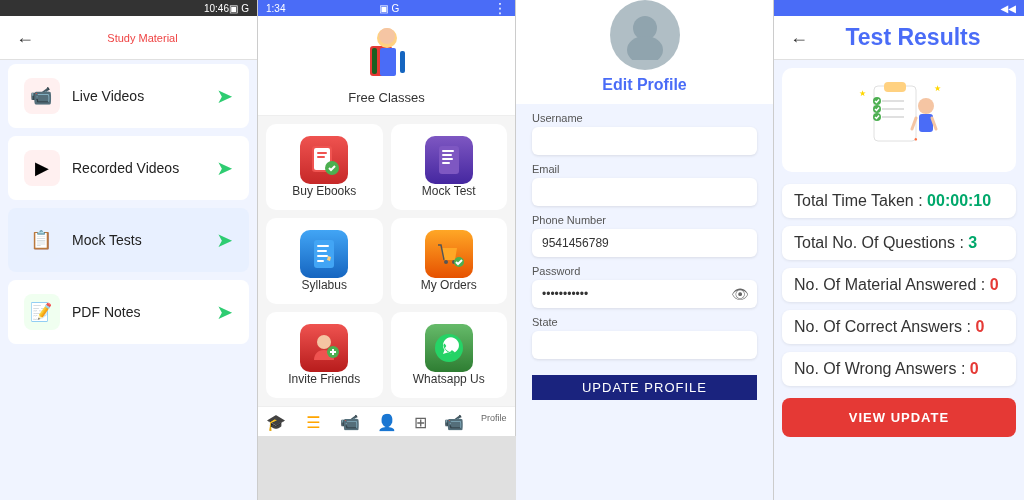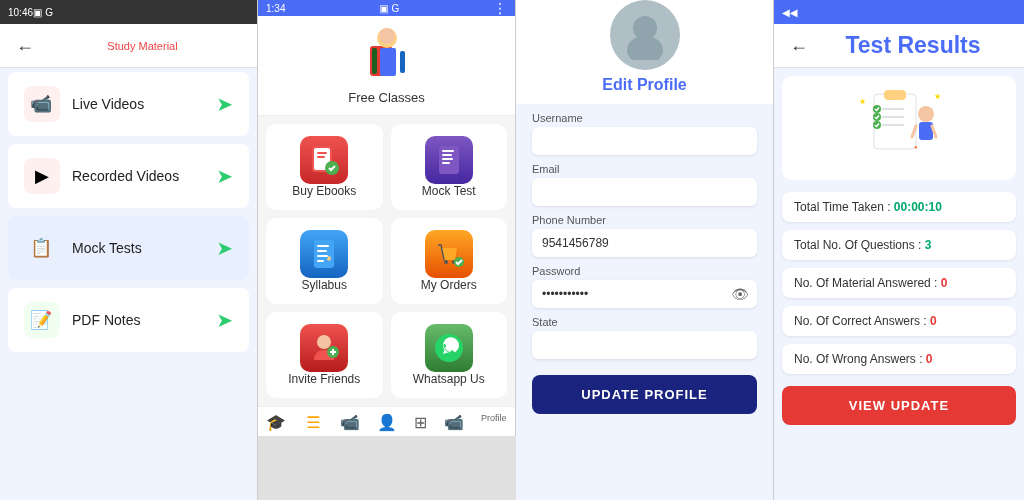--- a/index.html
+++ b/index.html
@@ -40,23 +40,23 @@
       color: #ef4444;
       font-size: 11px;
       font-weight: 400;
       flex: 1;
       text-align: center;
     }
     .status-bar {
       background: #333;
       color: #fff;
       font-size: 10px;
-      padding: 12px 8px;
-      display: flex;
-      justify-content: flex-start;
+      padding: 4px 8px;
+      display: flex;
+      justify-content: flex-end;
       height: 16px;
       align-items: center;
     }
     .menu-item {
       display: flex;
       align-items: center;
       padding: 14px 16px;
       background: #fff;
       margin: 4px 8px;
       border-radius: 8px;
@@ -241,24 +241,24 @@
       top: 50%;
       transform: translateY(-50%);
       color: #666;
       font-size: 14px;
       cursor: pointer;
     }
     .update-btn {
       background: #1a237e;
       color: #fff;
       border: none;
-      border-radius: 8px;
-      padding: 12px;
+      border-radius: 0;
+      padding: 5px;
       font-size: 13px;
-      font-weight: 700;
+      font-weight: 400;
       width: 100%;
       margin-top: 8px;
       cursor: pointer;
       letter-spacing: 1px;
     }
 
     
     .panel4 {
       width: 250px;
       height: 500px;
@@ -295,21 +295,21 @@
       display: flex;
       align-items: center;
       justify-content: center;
       margin-bottom: 4px;
     }
     .result-row {
       background: #fff;
       border-radius: 8px;
       padding: 8px 12px;
       margin: 4px 8px;
-      font-size: 12px;
+      font-size: 16px;
       color: #333;
       box-shadow: 0 1px 3px rgba(0,0,0,0.08);
     }
     .result-row span.highlight {
       color: #00a86b;
       font-weight: 600;
     }
     .result-row span.red {
       color: #e53935;
       font-weight: 600;

